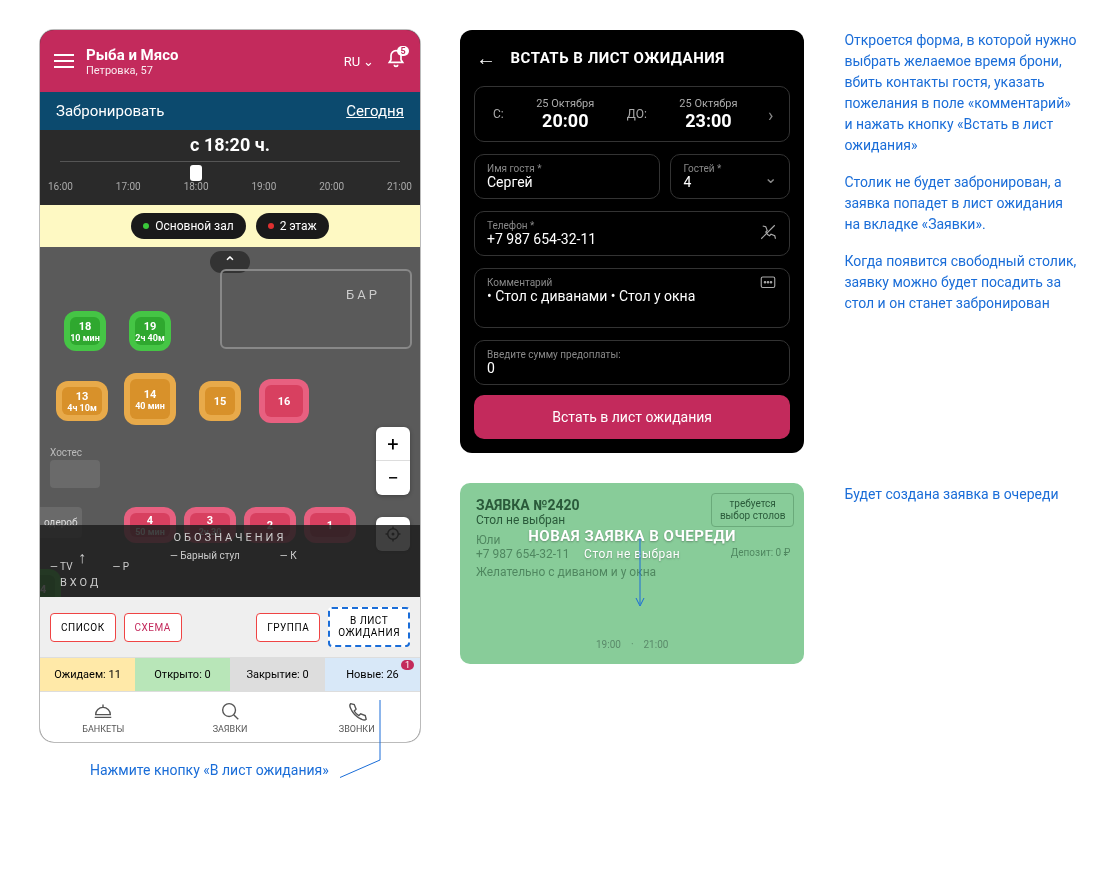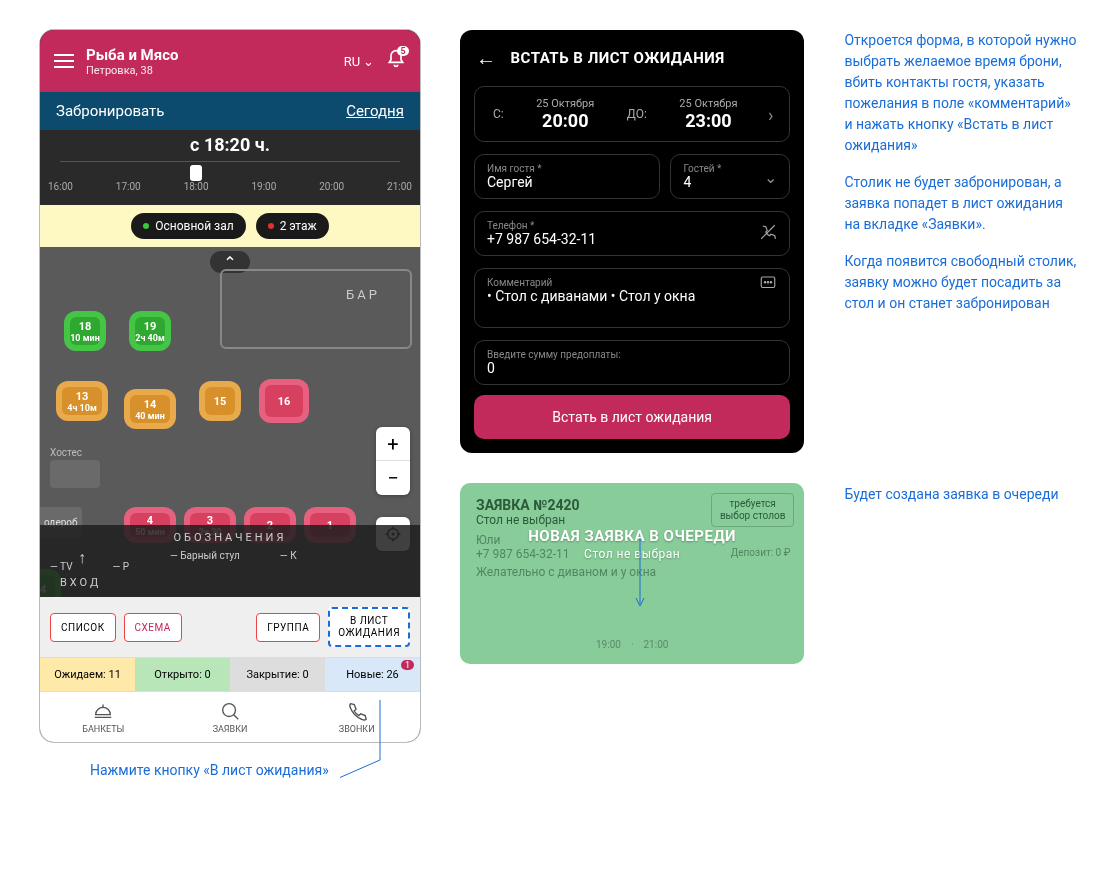--- a/index.html
+++ b/index.html
@@ -100,21 +100,21 @@
 <div>
 <div class="phone">
   <div class="hdr">
     <div class="burger">
             <span></span>
             <span></span>
             <span></span>
           </div>
     <div class="ttl">
       <div class="n">Рыба и Мясо</div>
-      <div class="a">Петровка, 38</div>
+      <div class="a">Петровка, 57</div>
     </div>
     <div class="lang">
             <span>RU</span>
             <span>⌄</span>
           </div>
     <div class="bell">
       <svg viewBox="0 0 24 24" fill="none" stroke="#fff" stroke-width="2">
               <path d="M6 8a6 6 0 0112 0v5l2 3H4l2-3V8z"></path>
               <path d="M10 19a2 2 0 004 0"></path>
             </svg>
@@ -163,21 +163,21 @@
             <span>2ч 40м</span>
           </div>
     <div class="tbl green" style="left:-15px;top:328px;width:30px;height:28px">
             <span class="num">24</span>
           </div>
 
     <div class="tbl orange" style="left:22px;top:140px;width:40px;height:28px">
             <span class="num">13</span>
             <span>4ч 10м</span>
           </div>
-    <div class="tbl orange" style="left:90px;top:148px;width:40px;height:28px">
+    <div class="tbl orange" style="left:90px;top:132px;width:40px;height:40px">
             <span class="num">14</span>
             <span>40 мин</span>
           </div>
     <div class="tbl orange" style="left:165px;top:140px;width:30px;height:28px">
             <span class="num">15</span>
           </div>
 
     <div class="tbl pink" style="left:225px;top:138px;width:38px;height:32px">
             <span class="num">16</span>
           </div>

